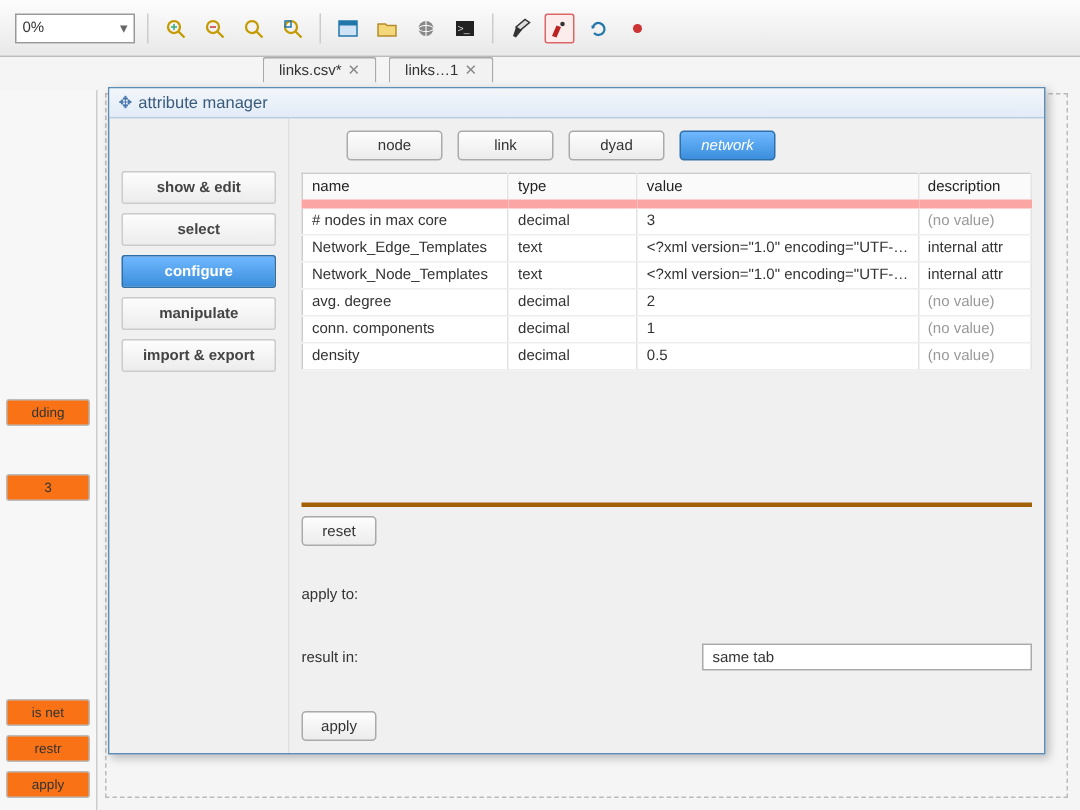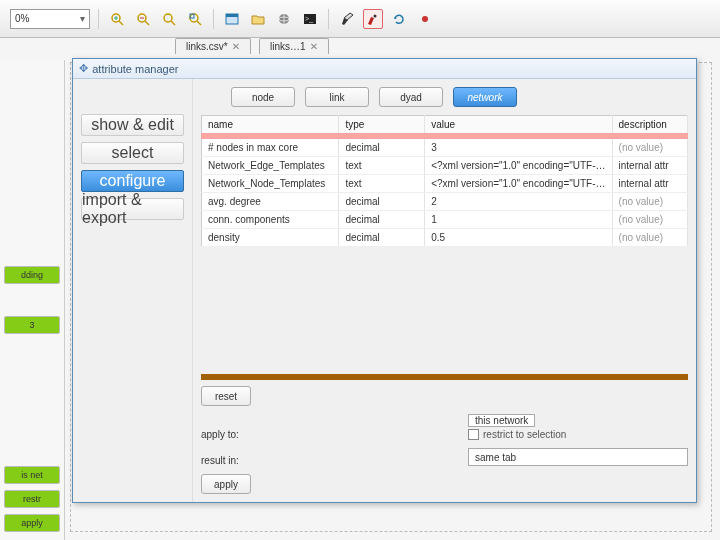--- a/index.html
+++ b/index.html
@@ -41,21 +41,21 @@
     background: #f2f2f2; padding: 2px 10px; font-size: 10px;
     border-radius: 2px 2px 0 0;
   }
   .bg-tab .x { margin-left: 4px; color: #888; }
   .bg-sidebar {
     position: absolute; top: 60px; left: 0; width: 65px; bottom: 0;
     background: #f7f7f7; border-right: 1px solid #ccc;
   }
   .bg-sidebar .btn {
     margin: 6px 4px; padding: 3px; font-size: 9px;
-    border: 1px solid #bbb; background: #84cc16;
+    border: 1px solid #bbb; background: #f97316;
     border-radius: 2px; text-align: center;
   }
   .bg-dashed {
     position: absolute; top: 62px; left: 70px; right: 8px; bottom: 8px;
     border: 1px dashed #bbb;
   }
   .bg-x { position: absolute; right: 70px; top: 315px; font-size: 14px; color: #222; font-weight: bold; letter-spacing: 2px;}
   
   .dialog {
     position: absolute; top: 58px; left: 72px; width: 625px; height: 445px;
@@ -75,21 +75,21 @@
   }
   .dlg-side {
     width: 120px; background: #f0f0f0; border-right: 1px solid #ddd;
     display: flex; flex-direction: column; padding-top: 32px;
   }
   .side-item {
     height: 22px; border: 1px solid #ccc; margin: 3px 8px;
     background: linear-gradient(#fdfdfd, #ececec);
     border-radius: 2px;
     display: flex; align-items: center; justify-content: center;
-    font-size: 16px; color: #444;
+    font-size: 10px; color: #444; font-weight: bold;
   }
   .side-item.active {
     background: linear-gradient(#6fb8ff, #3b8edc);
     color: #fff; border-color: #2e6fa8;
   }
   .dlg-main {
     flex: 1; display: flex; flex-direction: column;
     background: #f0f0f0;
     padding: 6px 8px 4px 8px;
   }
@@ -123,31 +123,32 @@
   .attr-table th {
     background: #fafafa; color: #222; font-weight: normal;
     border-bottom: 6px solid #fca5a5;
   }
   .attr-table td.muted { color: #999; }
   .col-name { width: 140px; }
   .col-type { width: 100px; }
   .col-val  { width: 170px; }
   .col-desc { width: 80px; }
   .spacer { flex: 1; }
-  .reset-row { padding: 6px 0 4px 0; border-top: 6px solid #a16207;}
+  .reset-row { padding: 6px 0 4px 0; border-top: 3px solid #a16207;}
   .small-btn {
     display: inline-flex; align-items: center; justify-content: center;
     height: 20px; min-width: 50px; padding: 0 10px;
     border: 1px solid #aaa; border-radius: 3px;
     background: linear-gradient(#fdfdfd, #ececec);
     font-size: 10px; color: #333;
   }
   .form-row {
-    display: flex; align-items: flex-end; gap: 20px;
+    display: flex; align-items: center; gap: 20px;
     padding: 4px 0;
+    margin-top: 19px;
   }
   .form-label { width: 56px; font-size: 10px; color: #333; }
   .form-input {
     flex: 1; height: 18px; border: 1px solid #aaa;
     background: #fff; padding: 0 6px; font-size: 10px; color: #333;
     display: flex; align-items: center;
     max-width: 220px;
   }
   .form-spacer { flex: 1; }
   .restrict-row { display:flex; align-items:center; gap:4px; font-size:10px; color:#555; margin-top:2px; }
@@ -264,20 +265,21 @@
 <div class="dialog">
   <div class="dlg-title">
     <span style="color:#4b7bb0">✥</span>
     <span>attribute manager</span>
   </div>
   <div class="dlg-body">
     <div class="dlg-side">
       <div class="side-item">show &amp; edit</div>
       <div class="side-item">select</div>
       <div class="side-item active">configure</div>
+      <div class="side-item">manipulate</div>
       <div class="side-item">import &amp; export</div>
     </div>
     <div class="dlg-main">
       <div class="scope-row">
         <div class="scope-btn">node</div>
         <div class="scope-btn">link</div>
         <div class="scope-btn">dyad</div>
         <div class="scope-btn active">network</div>
       </div>
 
@@ -338,29 +340,20 @@
 
       <div class="spacer"></div>
 
       <div class="reset-row">
         <span class="small-btn">reset</span>
       </div>
 
       <div class="form-row">
         <span class="form-label">apply to:</span>
         <span class="form-spacer"></span>
-        <div style="display:flex;flex-direction:column;align-items:flex-start;min-width:220px">
-          <div class="form-input">
-            <span>this network</span>
-          </div>
-          <div class="restrict-row">
-            <span class="chk"></span>
-            <span>restrict to selection</span>
-          </div>
-        </div>
       </div>
 
       <div class="form-row">
         <span class="form-label">result in:</span>
         <span class="form-spacer"></span>
         <div class="form-input" style="min-width:220px">
           <span>same tab</span>
         </div>
       </div>
 

